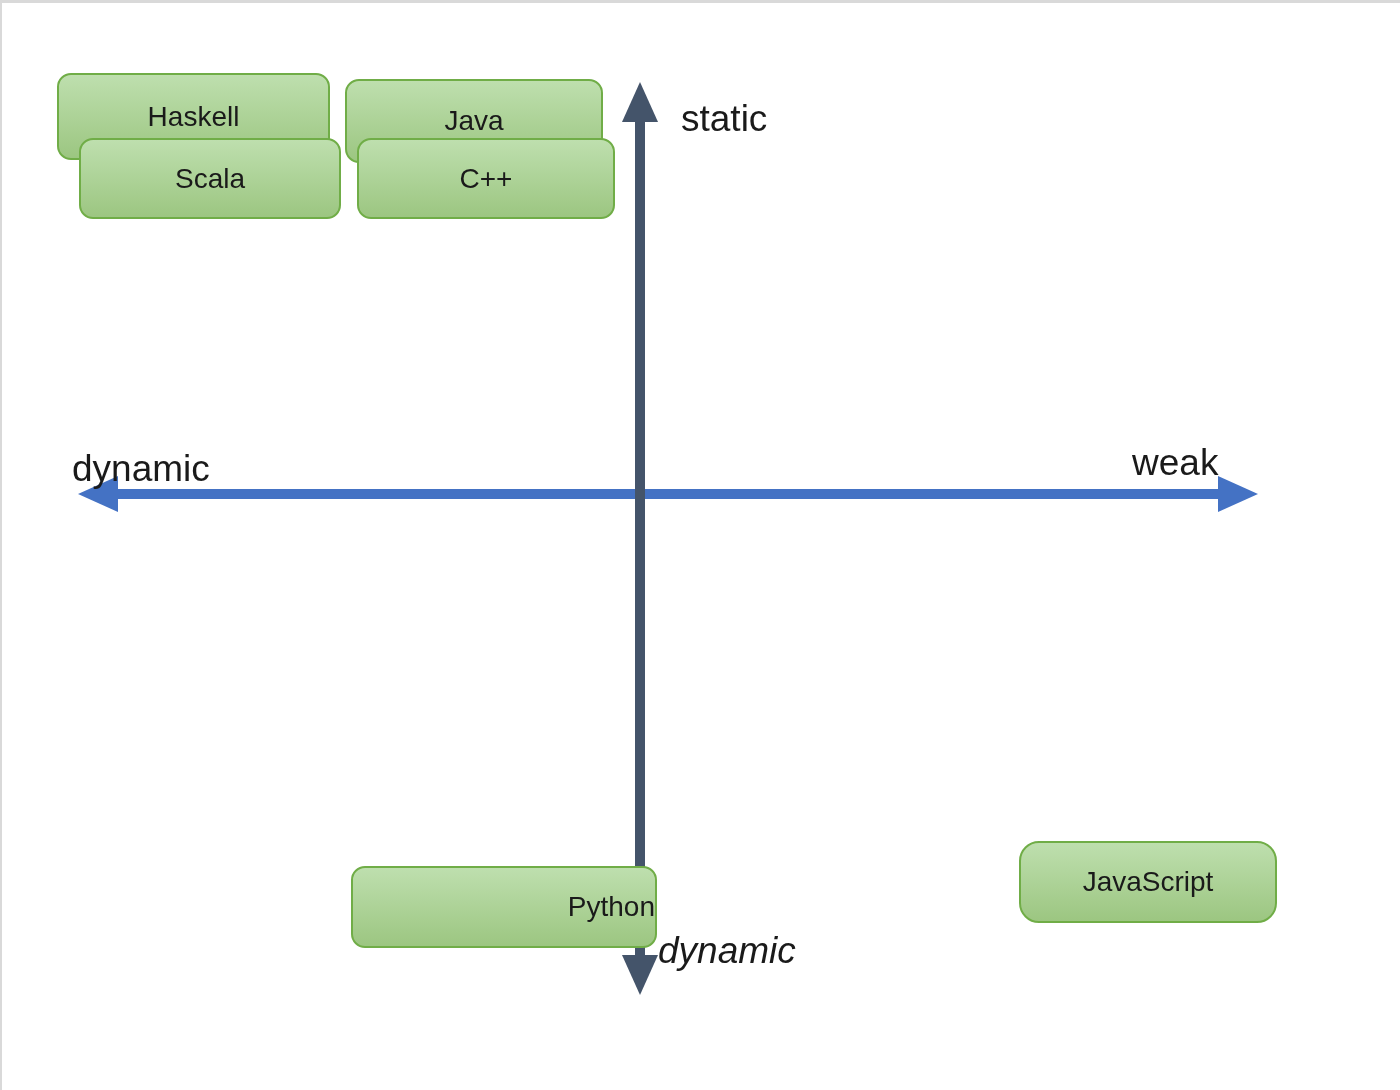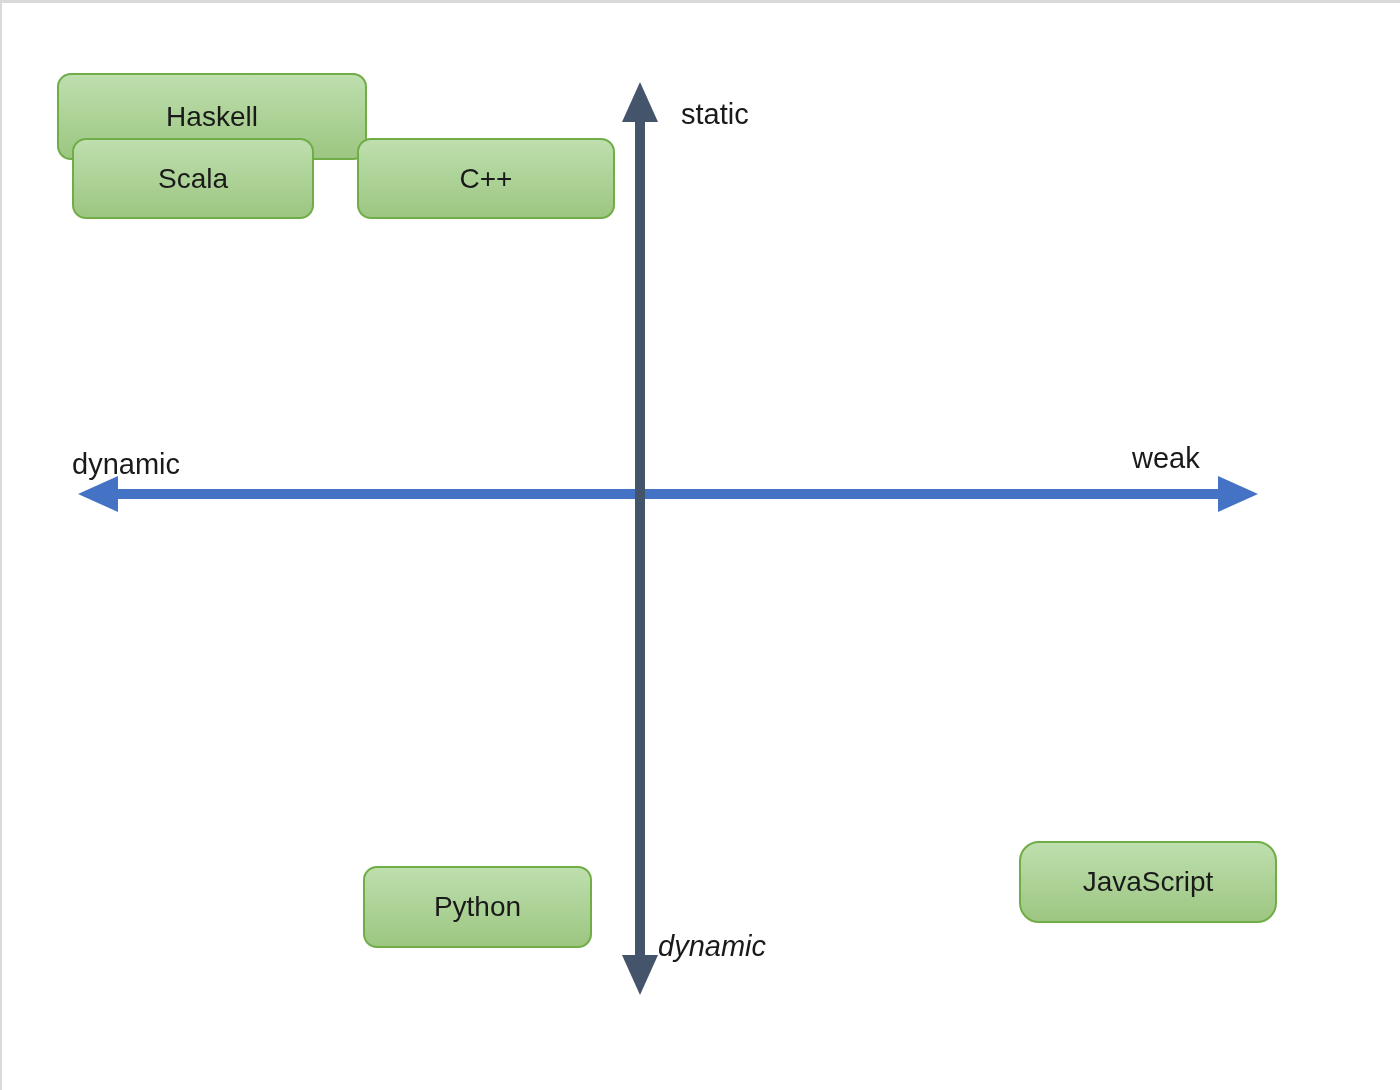--- a/index.html
+++ b/index.html
@@ -28,45 +28,45 @@
     background: var(--frame-color, #d9d9d9);
   }
   #axes-svg {
     position: absolute;
     left: 0; top: 0;
     width: 1400px;
     height: 1090px;
   }
   .axis-label {
     position: absolute;
-    font-size: 29px;
+    font-size: 37px;
     color: var(--text-color, #1a1a1a);
     white-space: nowrap;
     line-height: 1.15;
   }
   .node {
     position: absolute;
     box-sizing: border-box;
     border: 2px solid var(--node-border, #70ad47);
     border-radius: 14px;
     background: linear-gradient(180deg, var(--node-fill-top, #bedfae) 0%, var(--node-fill-bottom, #9cc681) 100%);
     display: flex;
     align-items: center;
     justify-content: center;
   }
   .node-label {
     font-size: 28px;
     color: var(--text-color, #1a1a1a);
   }
   
-  #node-haskell    { left: 57px;   top: 73px;  width: 310px; height: 87px; z-index: 1; }
-  #node-scala      { left: 72px;   top: 138px; width: 242px; height: 81px; z-index: 2; }
+  #node-haskell    { left: 57px;   top: 73px;  width: 273px; height: 87px; z-index: 1; }
+  #node-scala      { left: 79px;   top: 138px; width: 262px; height: 81px; z-index: 2; }
   #node-java       { left: 345px;  top: 79px;  width: 258px; height: 84px; z-index: 1; }
   #node-cpp        { left: 357px;  top: 138px; width: 258px; height: 81px; z-index: 2; }
-  #node-python     { left: 363px;  top: 866px; width: 229px; height: 82px; z-index: 1; }
+  #node-python     { left: 351px;  top: 866px; width: 306px; height: 82px; z-index: 1; justify-content: flex-end; }
   #node-javascript { left: 1019px; top: 841px; width: 258px; height: 82px; z-index: 1; border-radius: 20px; }
   
   #label-static  { left: 681px;  top: 98px;  }
   #label-strong  { left: 72px;   top: 448px; }
   #label-weak    { left: 1132px; top: 442px; }
   #label-dynamic { left: 658px;  top: 930px; font-style: italic; }
 </style>
 </head>
 <body>
 
@@ -90,20 +90,23 @@
   <div class="axis-label" id="label-dynamic">dynamic</div>
   <div class="axis-label" id="label-strong">dynamic</div>
   <div class="axis-label" id="label-weak">weak</div>
 
   <div class="node" id="node-haskell">
     <span class="node-label">Haskell</span>
   </div>
   <div class="node" id="node-scala">
     <span class="node-label">Scala</span>
   </div>
+  <div class="node" id="node-java">
+    <span class="node-label">Java</span>
+  </div>
   <div class="node" id="node-cpp">
     <span class="node-label">C++</span>
   </div>
   <div class="node" id="node-python">
     <span class="node-label">Python</span>
   </div>
   <div class="node" id="node-javascript">
     <span class="node-label">JavaScript</span>
   </div>
 

